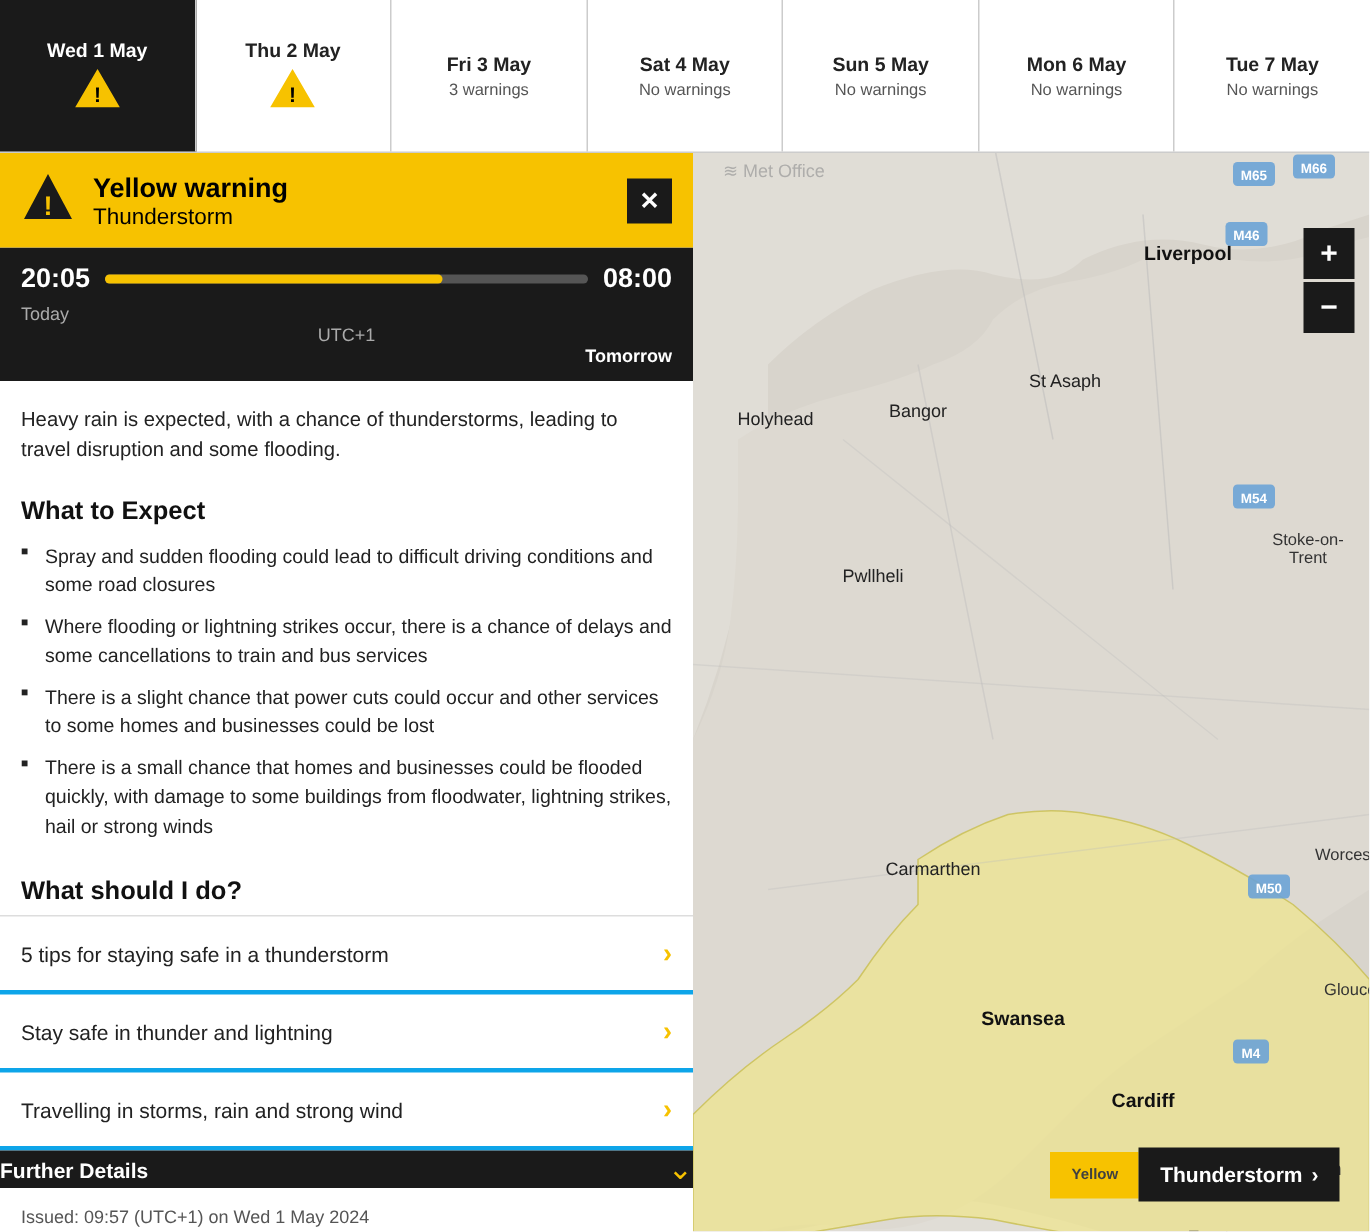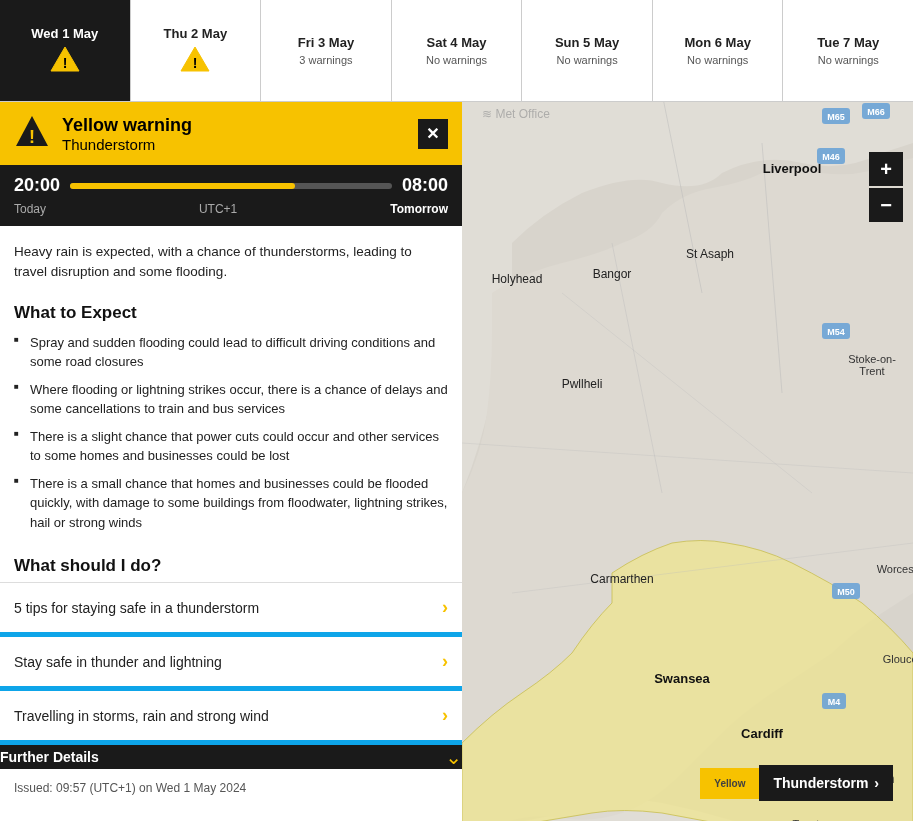--- a/index.html
+++ b/index.html
@@ -119,20 +119,21 @@
     }
     .time-progress-fill {
       height: 100%;
       background: #f7c200;
       border-radius: 3px;
       width: 70%;
     }
     .time-labels {
       display: flex;
       justify-content: center;
+      flex-direction: column;
     }
     .time-label-today { font-size: 12px; color: #aaa; }
     .time-label-utc { font-size: 12px; color: #aaa; text-align: center; flex: 1; }
     .time-label-tomorrow { font-size: 12px; color: #fff; font-weight: bold; text-align: right; }
 
     
     .description {
       padding: 16px 14px 10px;
       font-size: 13.5px;
       color: #222;
@@ -168,21 +169,21 @@
 
     
     .advice-links {
       border-top: 1px solid #ddd;
     }
     .advice-link-item {
       display: flex;
       align-items: center;
       justify-content: space-between;
       padding: 14px;
-      border-bottom: 5px solid #0ea5e9;
+      border-bottom: 3px solid #0ea5e9;
       cursor: pointer;
       font-size: 14px;
       color: #222;
       text-decoration: none;
     }
     .chevron-right {
       color: #f7c200;
       font-size: 18px;
       font-weight: bold;
     }
@@ -365,21 +366,21 @@
       </span>
       <div class="warning-header-text">
         <div class="warning-title">Yellow warning</div>
         <div class="warning-subtitle">Thunderstorm</div>
       </div>
       <button class="close-btn">✕</button>
     </div>
 
     <div class="time-bar">
       <div class="time-row">
-        <span class="time-start">20:00</span>
+        <span class="time-start">20:05</span>
         <div class="time-progress-bar">
           <div class="time-progress-fill"></div>
         </div>
         <span class="time-end">08:00</span>
       </div>
       <div class="time-labels">
         <span class="time-label-today">Today</span>
         <span class="time-label-utc">UTC+1</span>
         <span class="time-label-tomorrow">Tomorrow</span>
       </div>

